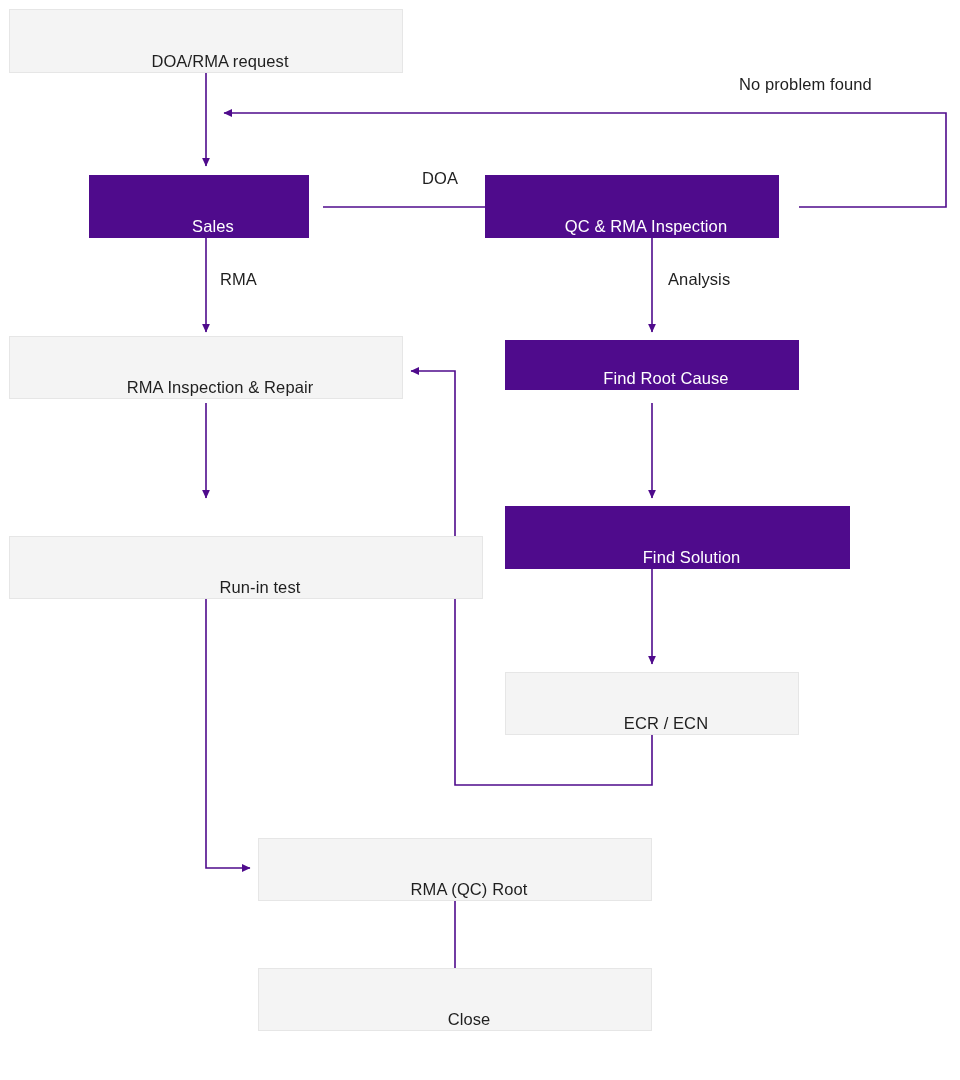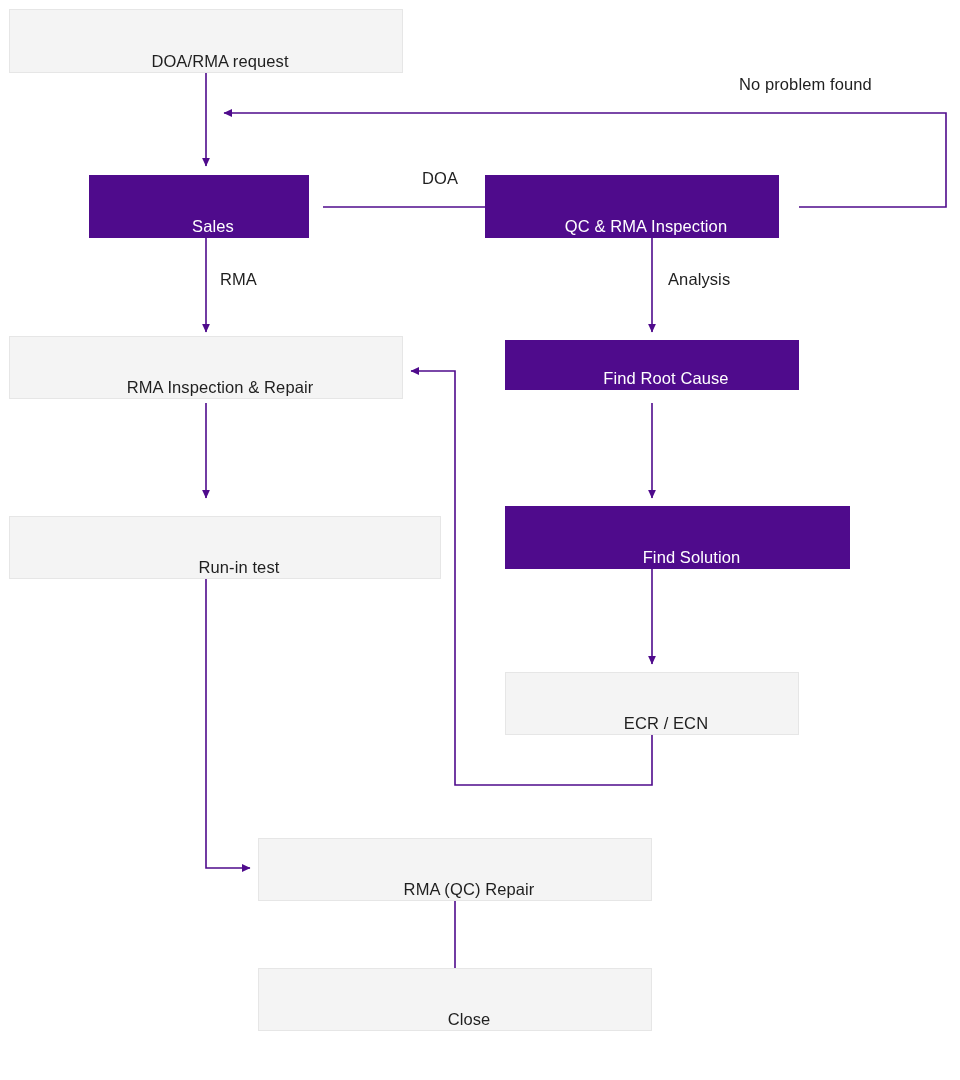--- a/index.html
+++ b/index.html
@@ -90,31 +90,31 @@
       </div>
       <div class="node accent" style="left: 485px; top: 175px; width: 294px; height: 63px;">
         <span>QC &amp; RMA Inspection</span>
       </div>
       <div class="node light" style="left: 9px; top: 336px; width: 394px; height: 63px;">
         <span>RMA Inspection &amp; Repair</span>
       </div>
       <div class="node accent" style="left: 505px; top: 340px; width: 294px; height: 50px;">
         <span>Find Root Cause</span>
       </div>
-      <div class="node light" style="left: 9px; top: 516px; width: 432px; height: 63px;">
+      <div class="node light" style="left: 9px; top: 536px; width: 474px; height: 63px;">
         <span>Run-in test</span>
       </div>
       <div class="node accent" style="left: 505px; top: 506px; width: 345px; height: 63px;">
         <span>Find Solution</span>
       </div>
       <div class="node light" style="left: 505px; top: 672px; width: 294px; height: 63px;">
         <span>ECR / ECN</span>
       </div>
       <div class="node light" style="left: 258px; top: 838px; width: 394px; height: 63px;">
-        <span>RMA (QC) Repair</span>
+        <span>RMA (QC) Root</span>
       </div>
       <div class="node light" style="left: 258px; top: 968px; width: 394px; height: 63px;">
         <span>Close</span>
       </div>
     </div>
   <div id="labels-layer">
       <div class="edge-label" style="left: 739px; top: 75px;">No problem found</div>
       <div class="edge-label" style="left: 381px; top: 169px; margin-left: 41px;">DOA</div>
       <div class="edge-label" style="left: 220px; top: 270px;">RMA</div>
       <div class="edge-label" style="left: 668px; top: 270px;">Analysis</div>

